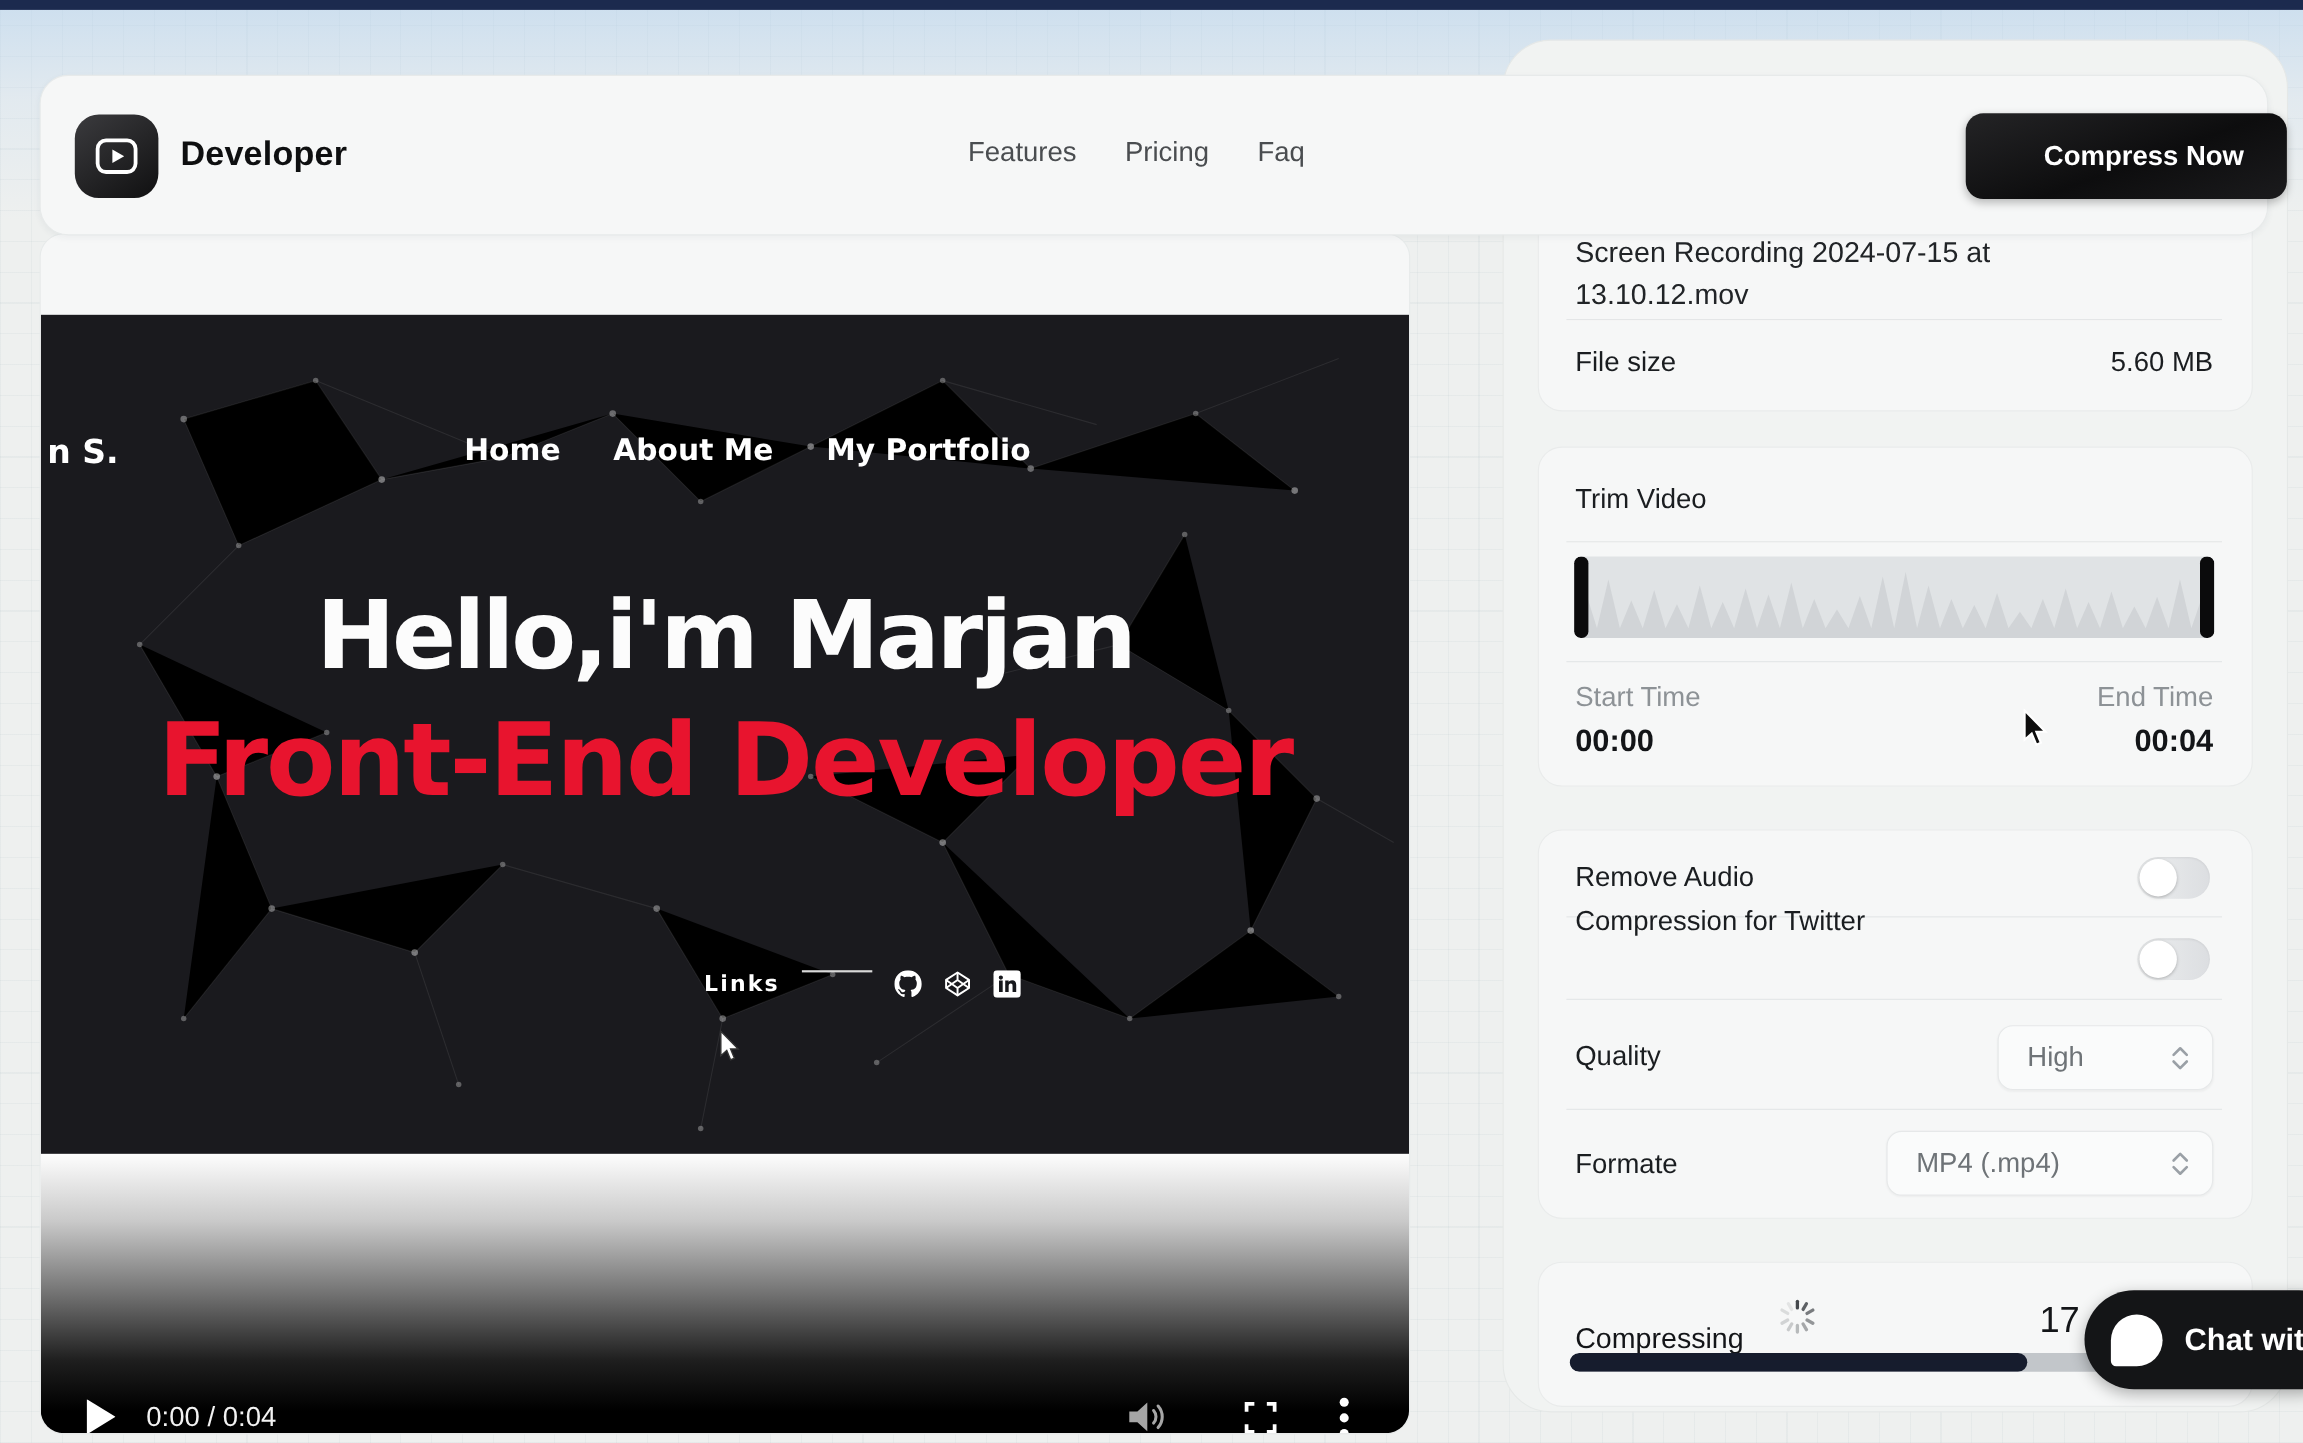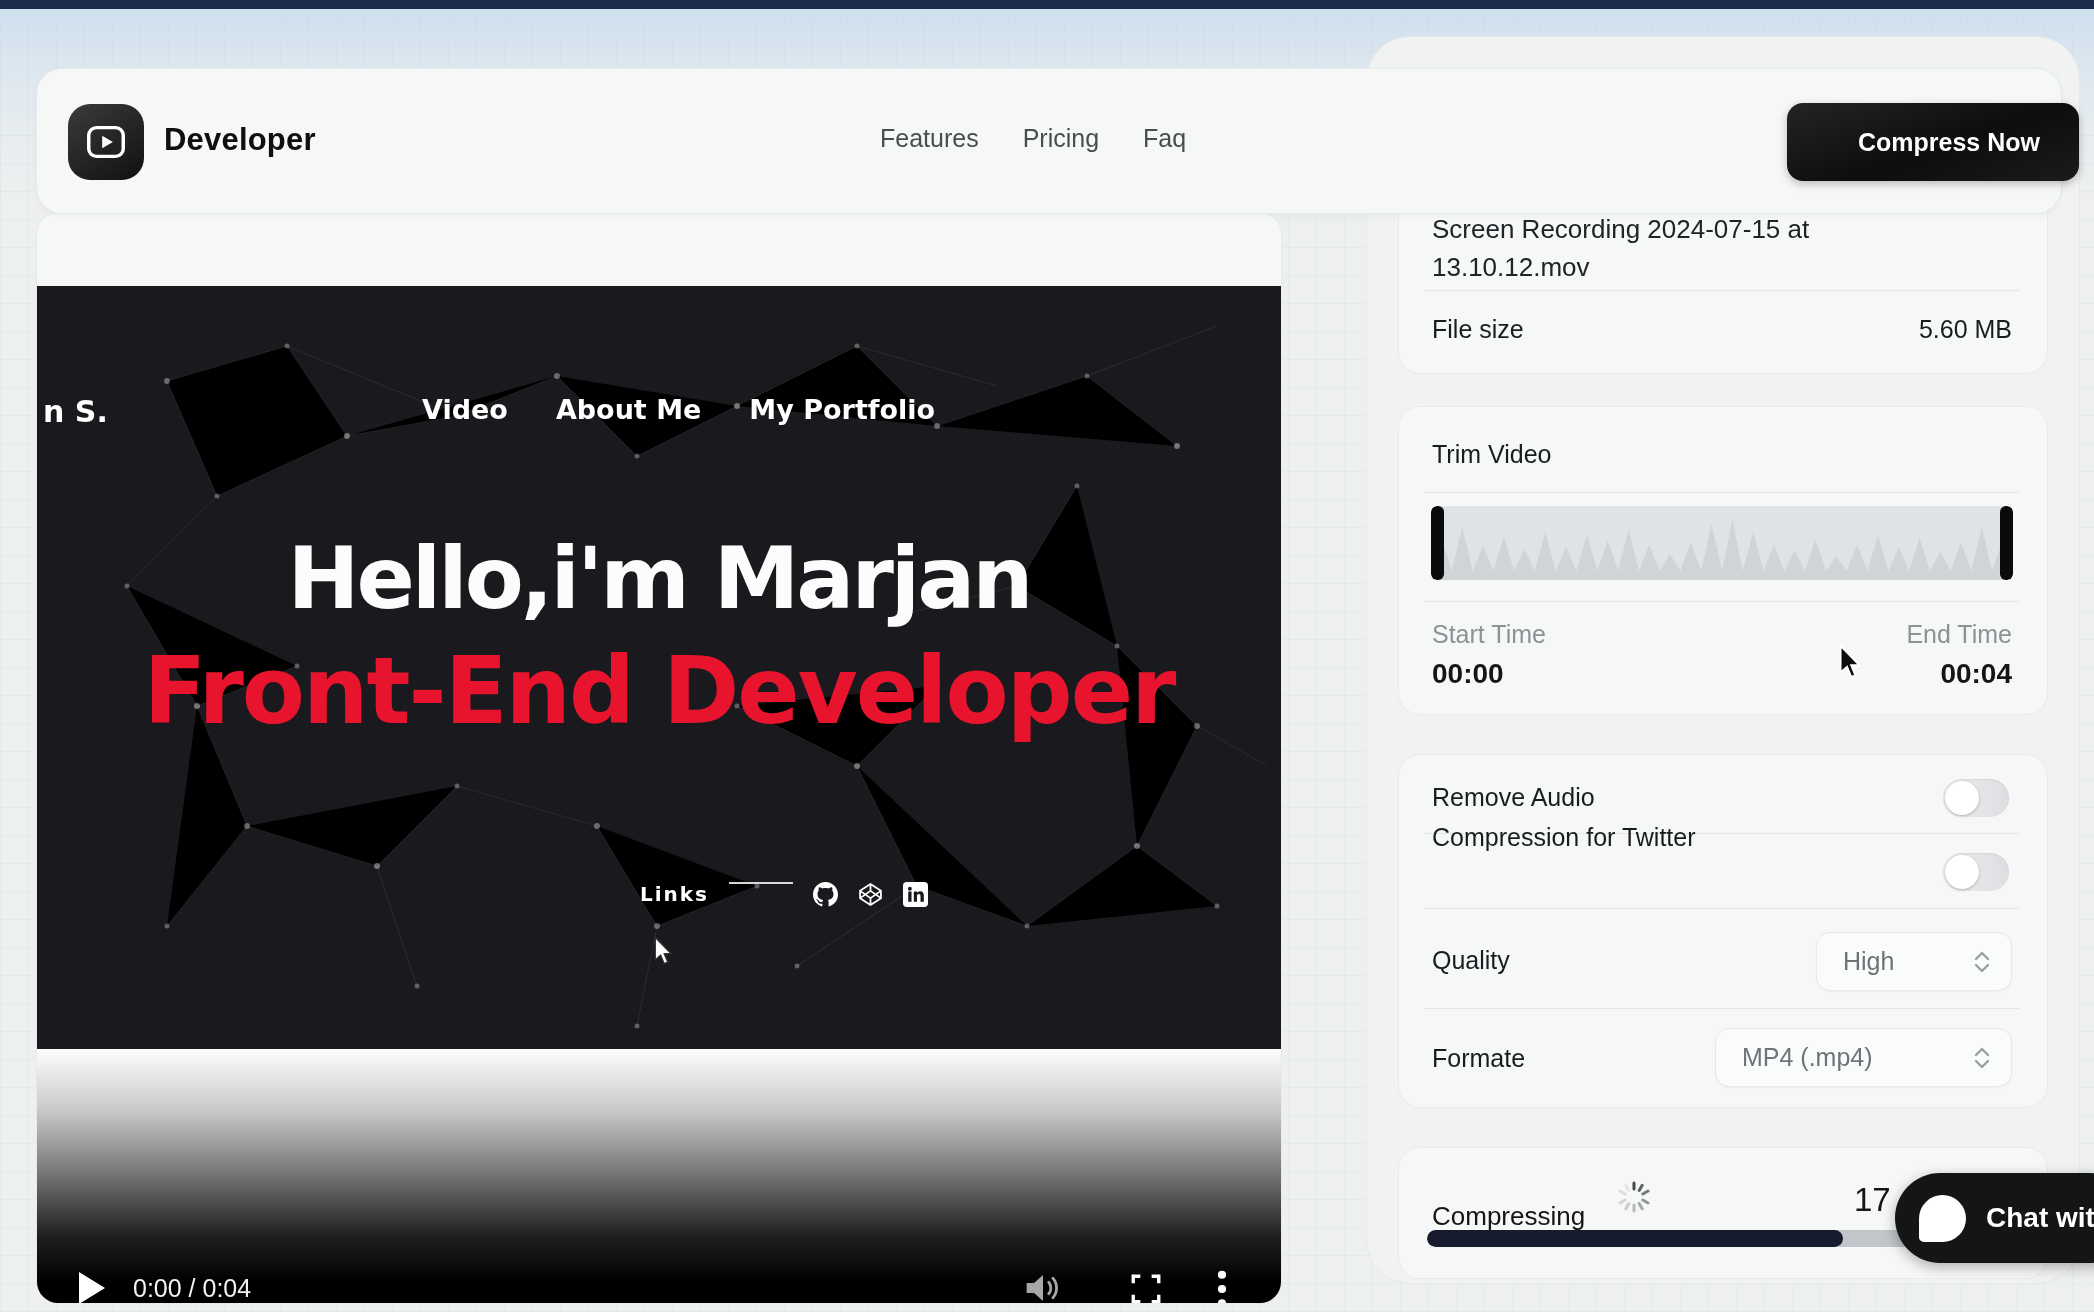--- a/index.html
+++ b/index.html
@@ -228,21 +228,21 @@
             <circle cx="1080" cy="360" r="2.5" opacity=".3"></circle>
               <circle cx="980" cy="300" r="3" opacity=".4"></circle>
             <circle cx="1040" cy="200" r="2.5" opacity=".3"></circle>
               <circle cx="620" cy="640" r="3" opacity=".35"></circle>
             <circle cx="720" cy="600" r="2.5" opacity=".3"></circle>
               <circle cx="600" cy="740" r="2.5" opacity=".3"></circle>
           </g>
         </svg>
         <div class="site-frag">n S.</div>
         <div class="site-nav">
-          <span>Video</span>
+          <span>Home</span>
           <span>About Me</span>
           <span>My Portfolio</span>
         </div>
         <div class="h1">Hello,i'm Marjan</div>
         <div class="h2" id="hero-subheading" style="color: rgb(232, 20, 46);">Front-End Developer</div>
         <div class="links-row">
           <span class="links-label">Links</span>
           <span class="links-line"></span>
           <svg width="25" height="25" viewBox="0 0 24 24">
             <path fill="#fff" d="M12 0C5.37 0 0 5.37 0 12c0 5.3 3.44 9.8 8.2 11.39.6.11.82-.26.82-.58 0-.28-.01-1.04-.02-2.04-3.33.72-4.04-1.61-4.04-1.61-.55-1.39-1.33-1.76-1.33-1.76-1.09-.74.08-.73.08-.73 1.2.09 1.84 1.24 1.84 1.24 1.07 1.83 2.81 1.3 3.49 1 .11-.78.42-1.31.76-1.61-2.66-.3-5.47-1.33-5.47-5.93 0-1.31.47-2.38 1.24-3.22-.12-.3-.54-1.52.12-3.18 0 0 1-.32 3.3 1.23.96-.27 1.98-.4 3-.4 1.02 0 2.05.14 3.01.4 2.29-1.55 3.3-1.23 3.3-1.23.65 1.65.24 2.87.12 3.18.77.84 1.23 1.91 1.23 3.22 0 4.61-2.8 5.62-5.48 5.92.43.37.81 1.1.81 2.22 0 1.61-.01 2.9-.01 3.29 0 .32.21.7.82.58C20.57 21.8 24 17.3 24 12c0-6.63-5.37-12-12-12z"></path>

